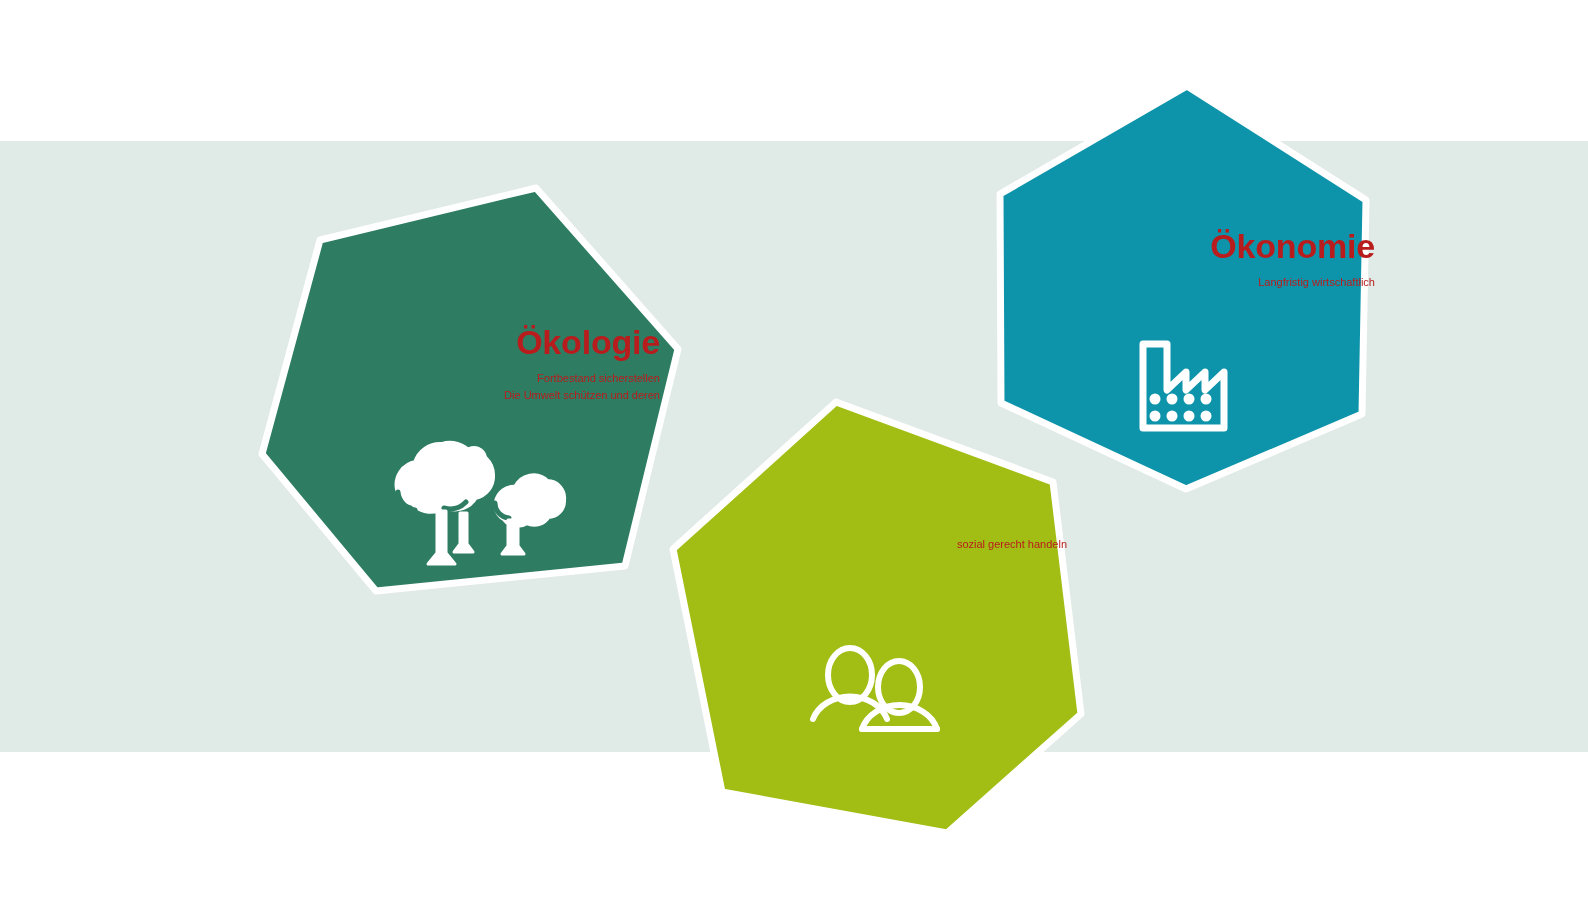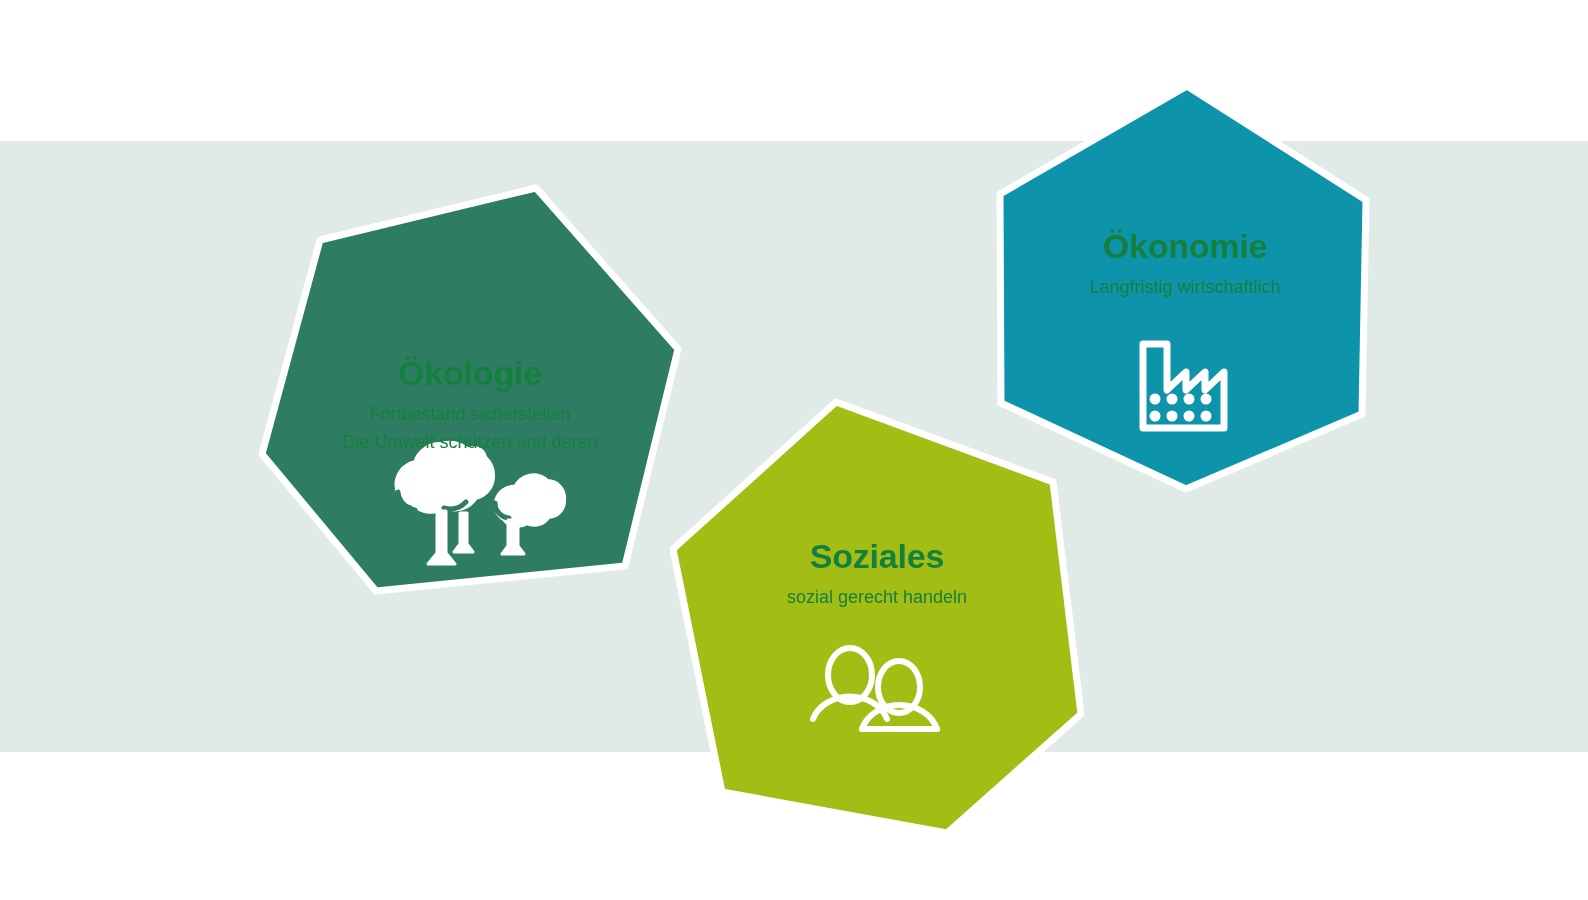--- a/index.html
+++ b/index.html
@@ -25,34 +25,34 @@
   }
   .hexes {
     position: absolute;
     left: 0;
     top: 0;
     width: 1588px;
     height: 900px;
   }
   .hex-label {
     position: absolute;
-    text-align: center;
-    color: #15803d;
+    text-align: right;
+    color: #b91c1c;
     pointer-events: none;
   }
   .hex-title {
     font-size: 34px;
     font-weight: bold;
     line-height: 1.18;
     letter-spacing: -0.2px;
     margin: 0 0 8px 0;
     white-space: nowrap;
   }
   .hex-sub {
-    font-size: 18px;
+    font-size: 11px;
     font-weight: normal;
     line-height: 1.55;
     margin: 0;
   }
 </style>
 </head>
 <body>
 
 <div id="stage">
 
@@ -130,28 +130,27 @@
         <circle cx="1189" cy="399" r="5.5"></circle>
         <circle cx="1206" cy="399" r="5.5"></circle>
         <circle cx="1155" cy="416" r="5.5"></circle>
         <circle cx="1172" cy="416" r="5.5"></circle>
         <circle cx="1189" cy="416" r="5.5"></circle>
         <circle cx="1206" cy="416" r="5.5"></circle>
       </g>
     </g>
   </svg>
 
-  <div class="hex-label" style="left:280px; top:322px; width:380px;margin-top:31px;">
+  <div class="hex-label" style="left:280px; top:322px; width:380px;">
     <div class="hex-title">Ökologie</div>
     <div class="hex-sub">Fortbestand sicherstellen</div>
     <div class="hex-sub">Die Umwelt schützen und deren</div>
   </div>
 
   <div class="hex-label" style="left:687px; top:536px; width:380px;">
-    <div class="hex-title">Soziales</div>
     <div class="hex-sub">sozial gerecht handeln</div>
   </div>
 
   <div class="hex-label" style="left:995px; top:226px; width:380px;">
     <div class="hex-title">Ökonomie</div>
     <div class="hex-sub">Langfristig wirtschaftlich</div>
   </div>
 
 </div>
 

